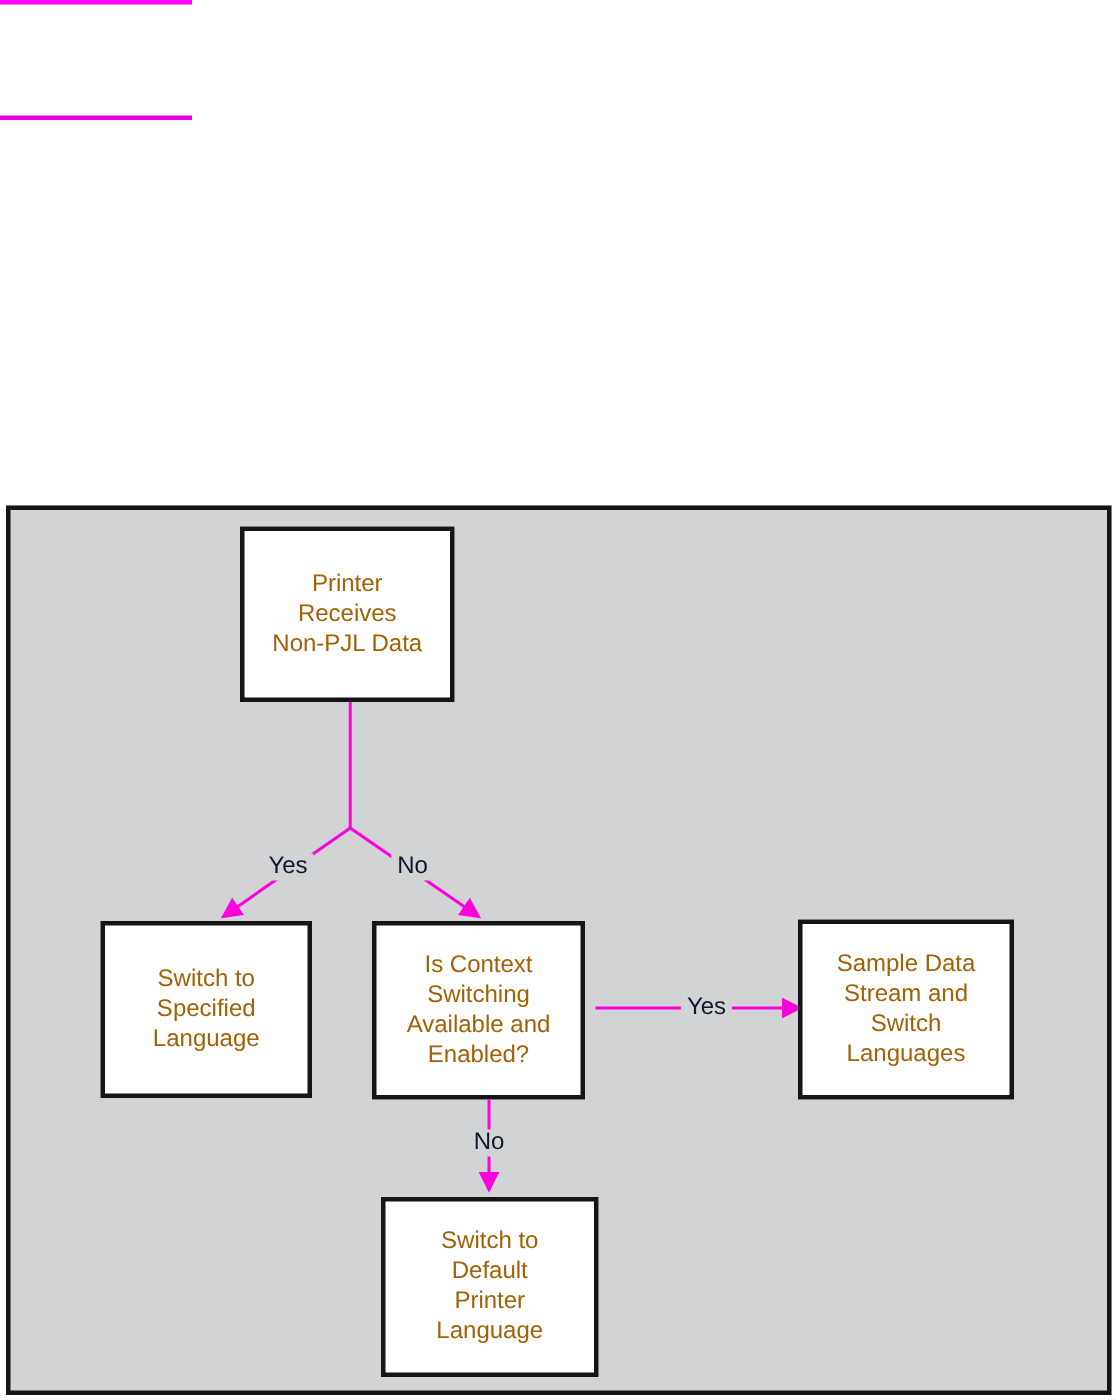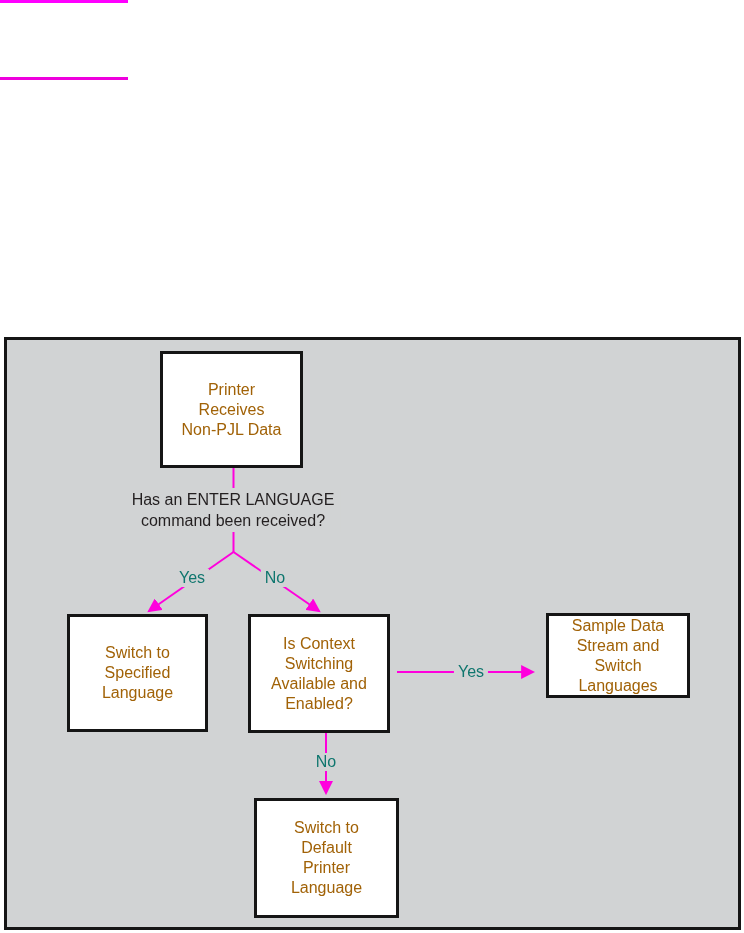--- a/index.html
+++ b/index.html
@@ -41,41 +41,41 @@
     line-height: 20px;
     text-align: center;
     white-space: pre-line;
     display: flex;
     align-items: center;
     justify-content: center;
   }
   .node-start            { left: 156px; top: 14px;  width: 143px; height: 117px; }
   .node-switch-specified { left: 63px;  top: 277px; width: 141px; height: 118px; }
   .node-context          { left: 244px; top: 277px; width: 142px; height: 119px; }
-  .node-sample           { left: 542px; top: 276px; width: 144px; height: 85px; }
+  .node-sample           { left: 528px; top: 276px; width: 144px; height: 120px; }
   .node-default          { left: 250px; top: 461px; width: 145px; height: 120px; }
 
   .question {
     position: absolute;
     left: 229px; top: 151px;
     transform: translateX(-50%);
     background: #d1d3d4;
     color: #231f20;
     font-size: 16px;
     line-height: 21px;
     text-align: center;
     white-space: pre-line;
     padding: 1px 6px;
   }
 
   .branch-label {
     position: absolute;
     transform: translate(-50%, -50%);
     background: #d1d3d4;
-    color: #0f766e;
+    color: #0f172a;
     font-size: 16px;
     line-height: 18px;
     padding: 0 4px;
     white-space: nowrap;
   }
   .lbl-yes-enter   { left: 188px; top: 241px; }
   .lbl-no-enter    { left: 271px; top: 241px; }
   .lbl-yes-context { left: 467px; top: 335px; }
   .lbl-no-context  { left: 322px; top: 425px; }
 </style>
@@ -98,22 +98,20 @@
         </defs>
         <g stroke="#ff00dd" stroke-width="2" fill="none">
           <path d="M229.5 131 L229.5 215"></path>
           <path d="M229.5 215 L145 274" marker-end="url(#ah)"></path>
           <path d="M229.5 215 L315 274" marker-end="url(#ah)"></path>
           <path d="M393 335 L529 335" marker-end="url(#ah)"></path>
           <path d="M322 396 L322 456" marker-end="url(#ah)"></path>
         </g>
       </svg>
 
-      <div class="question">Has an ENTER LANGUAGE
-command been received?</div>
 
       <span class="branch-label lbl-yes-enter">Yes</span>
       <span class="branch-label lbl-no-enter">No</span>
       <span class="branch-label lbl-yes-context">Yes</span>
       <span class="branch-label lbl-no-context">No</span>
 
       <div class="node node-start">Printer
 Receives
 Non-PJL Data</div>
       <div class="node node-switch-specified">Switch to

